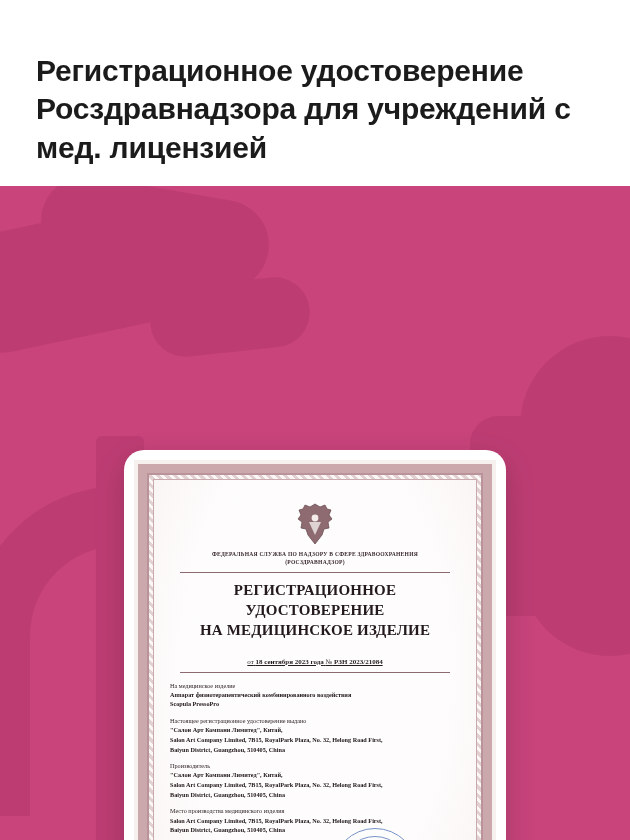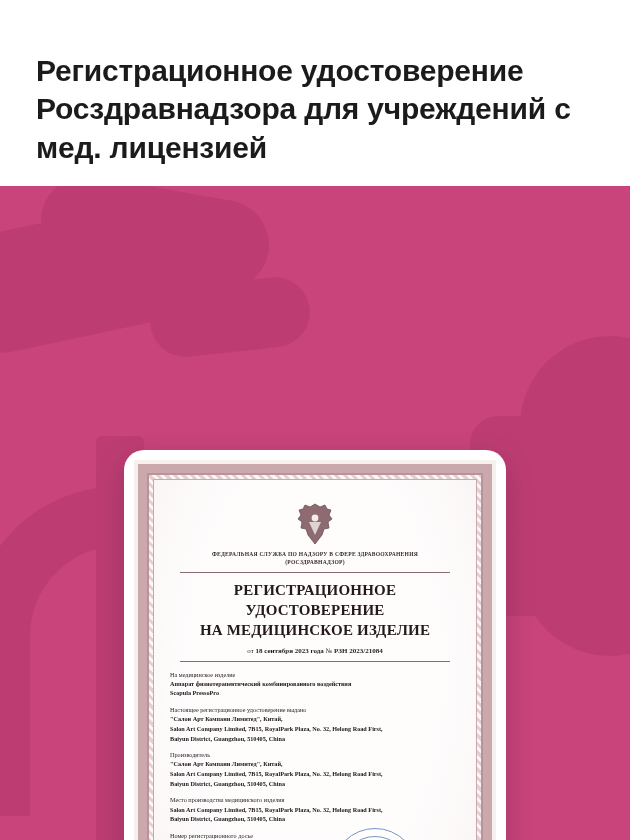--- a/index.html
+++ b/index.html
@@ -205,22 +205,23 @@
     text-align: center;
     font-size: 15px;
     font-weight: 700;
     line-height: 1.35;
     letter-spacing: 0.2px;
     color: #241a1d;
   }
   .subtitle {
     text-align: center;
     font-size: 7px;
-    margin-top: 6px;
+    margin-top: 17px;
     color: #241a1d;
+    text-decoration: underline;
   }
   .subtitle b { font-weight: 700; }
   .rule2 {
     height: 1px;
     background: #8b6a70;
     margin: 6px 10px 8px 10px;
   }
   .sec {
     margin-bottom: 7px;
   }

